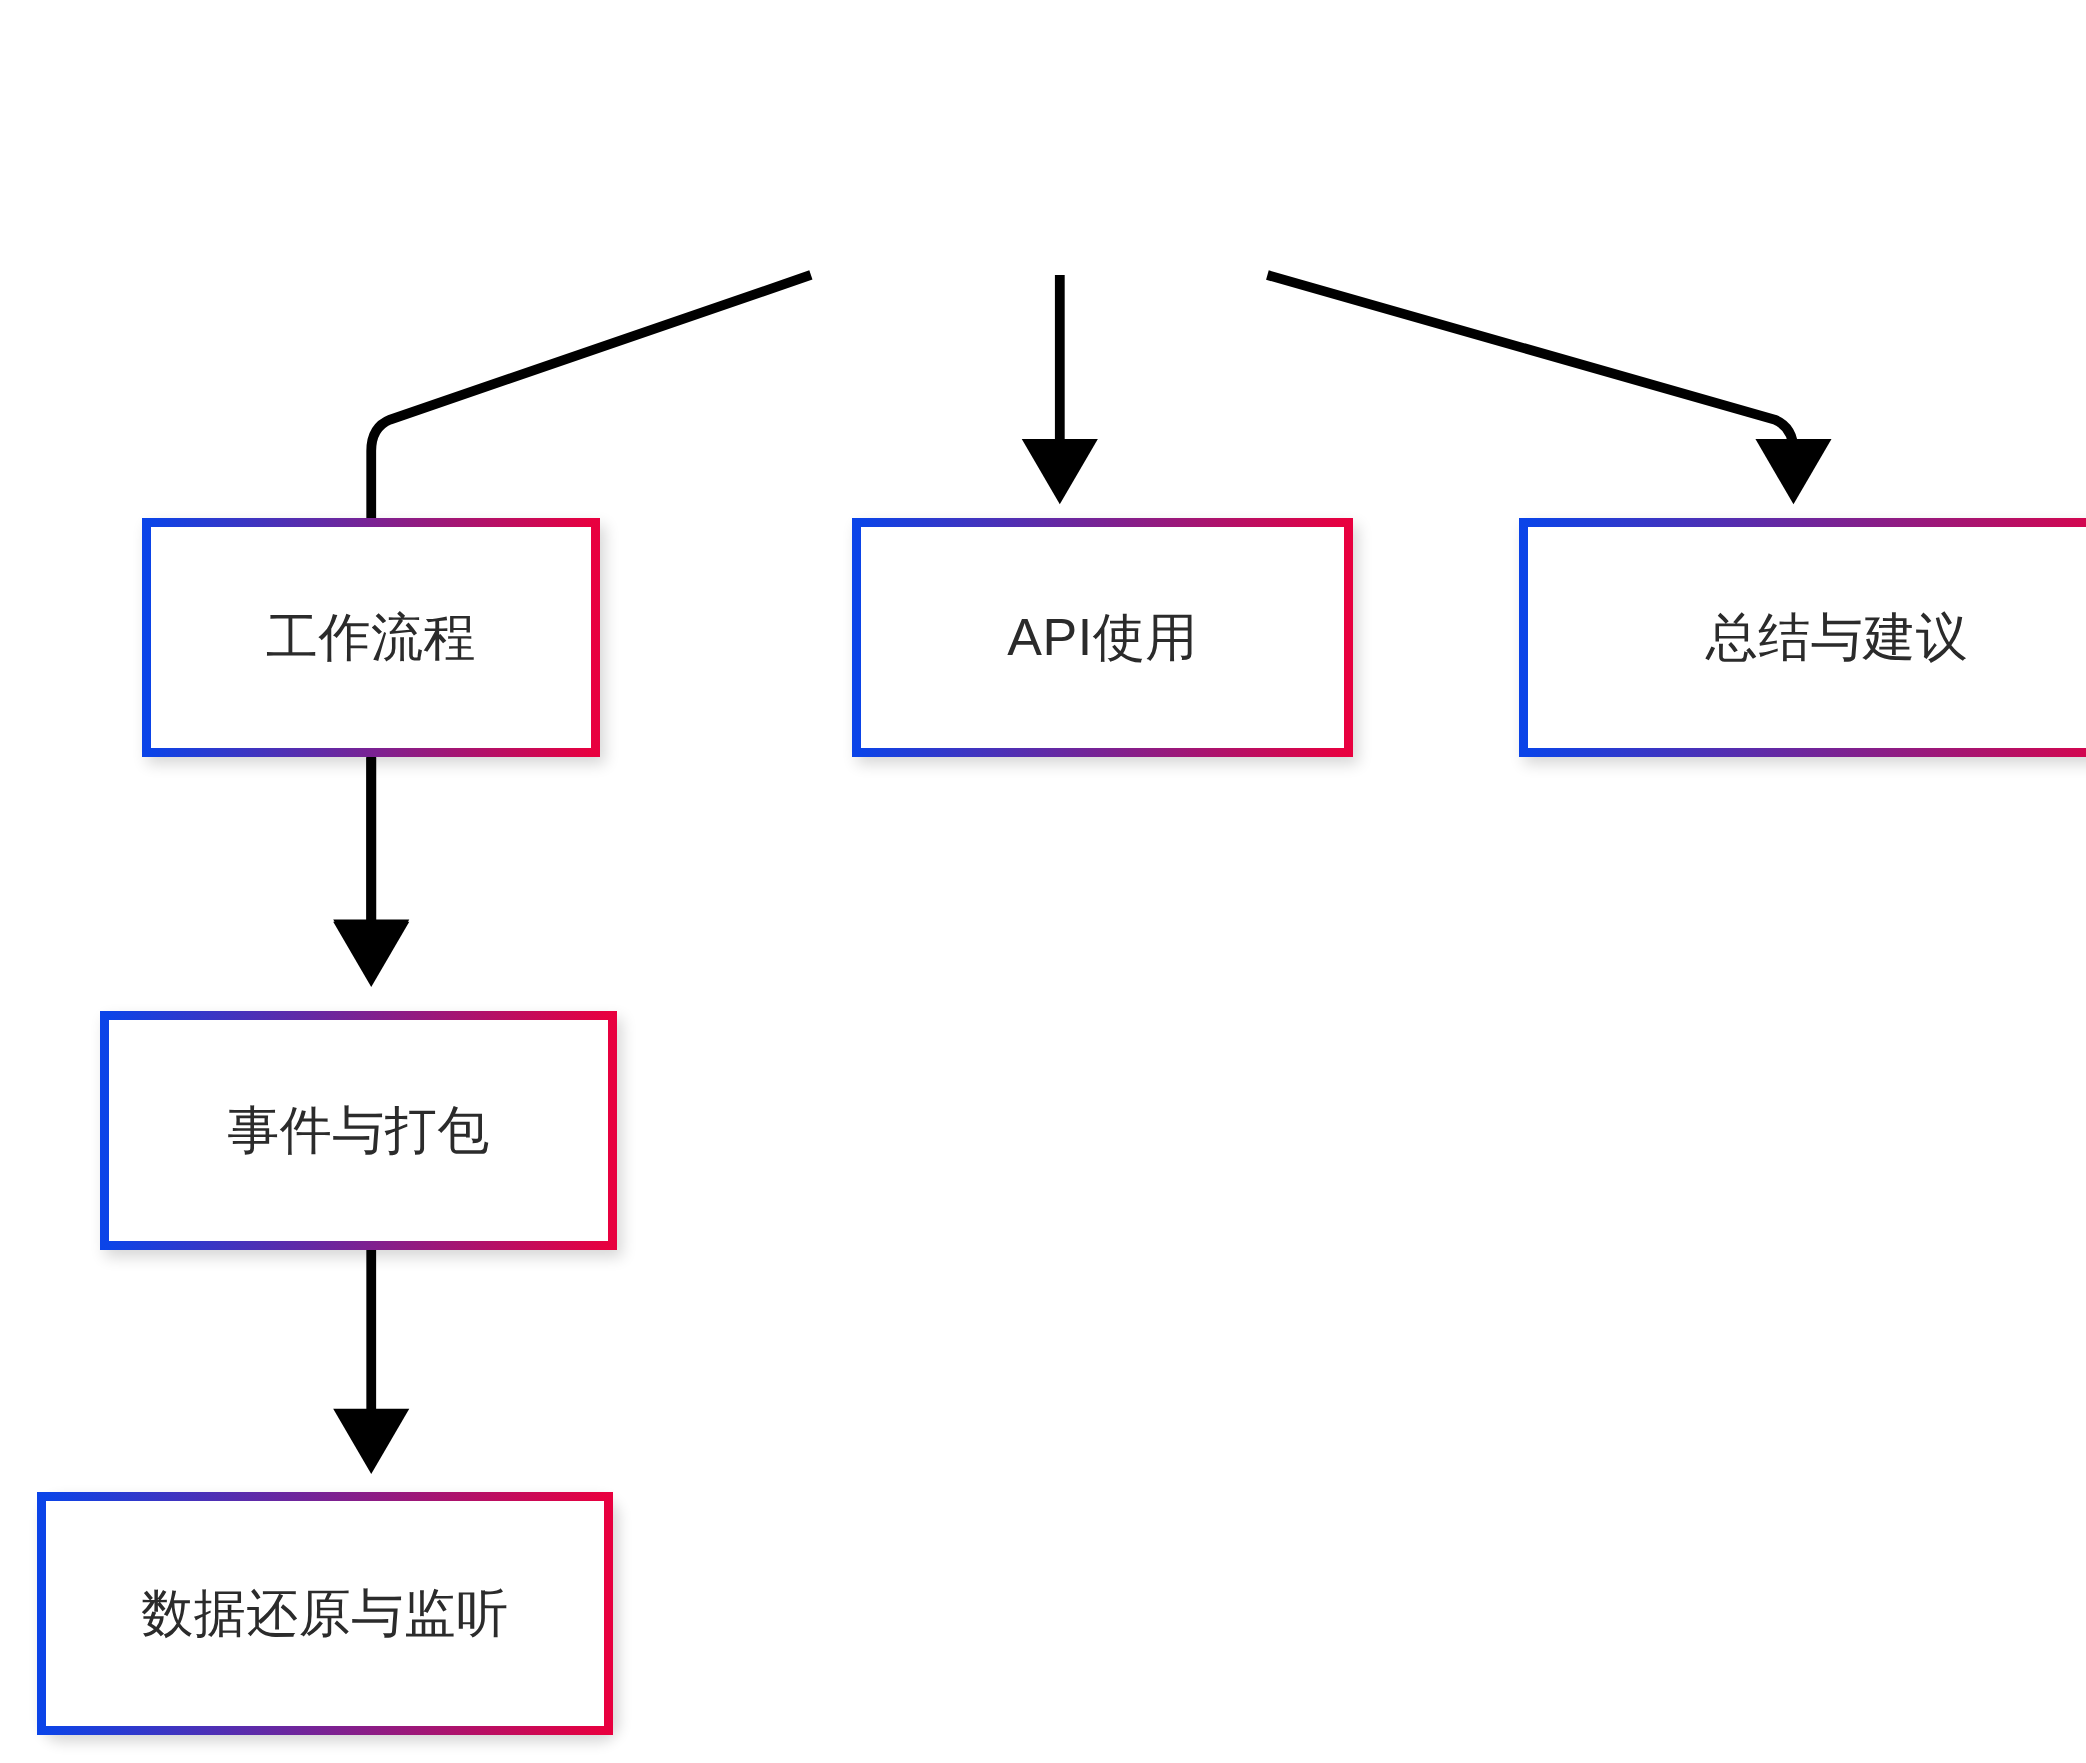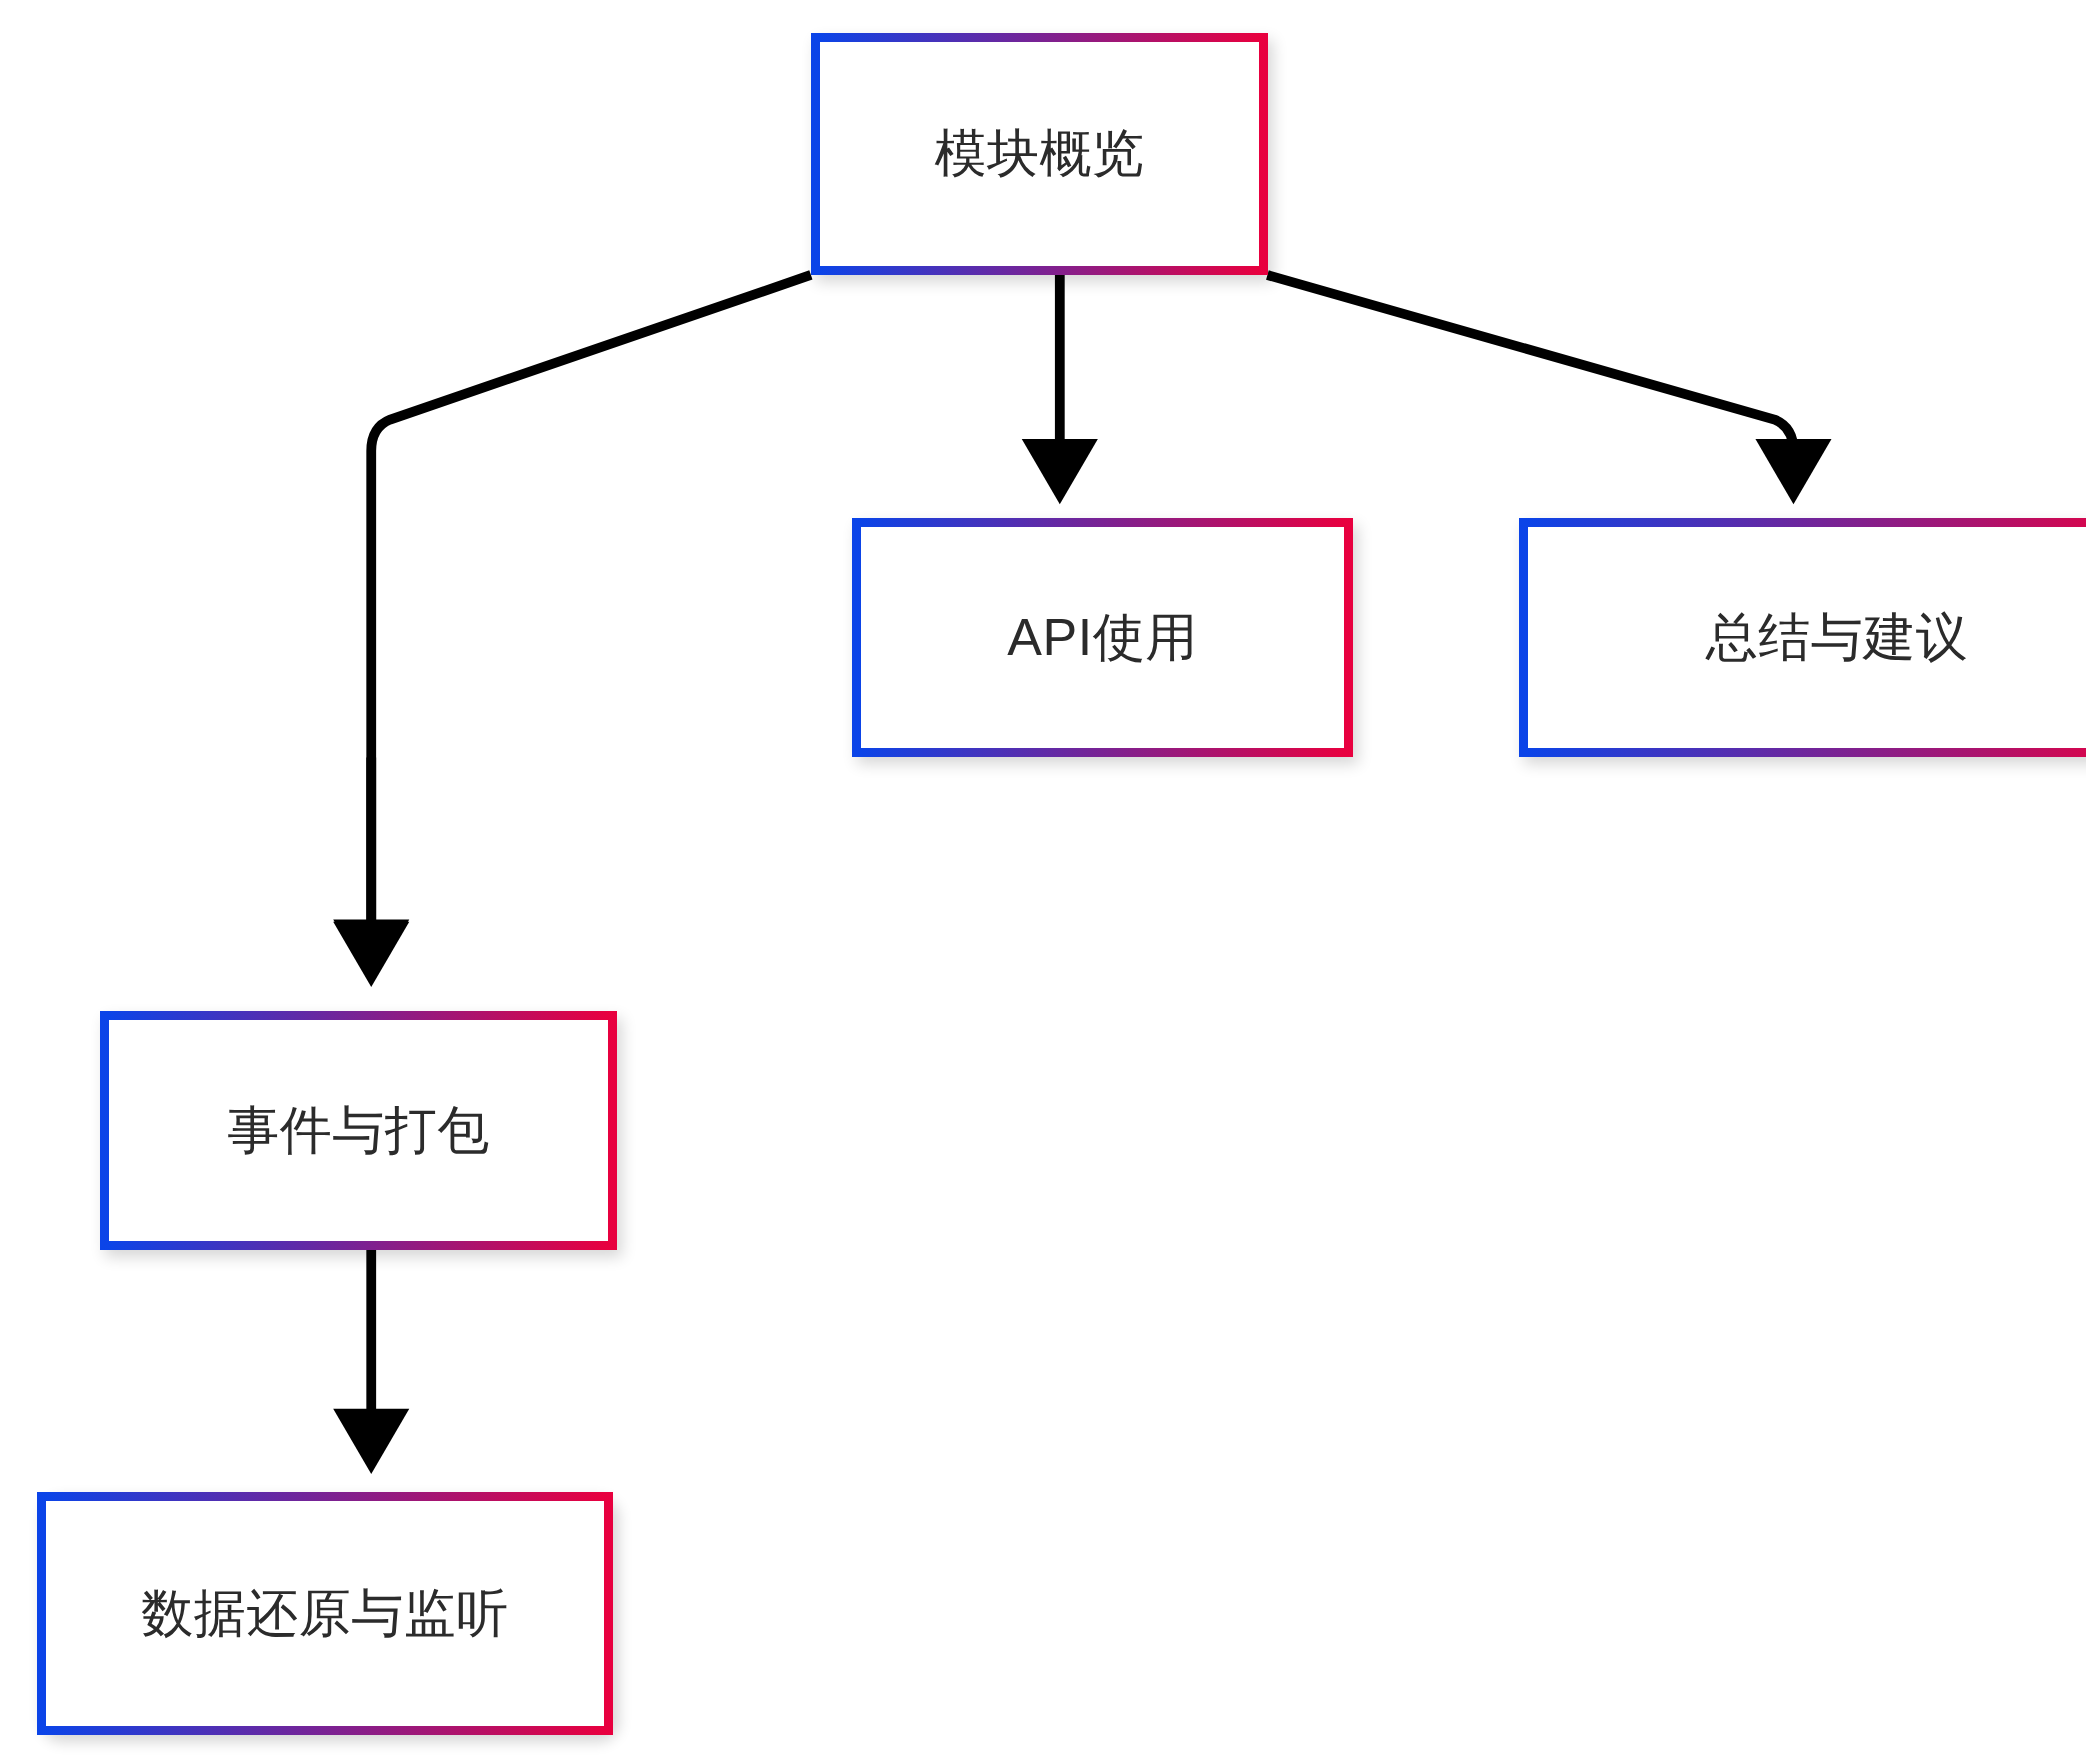--- a/index.html
+++ b/index.html
@@ -81,25 +81,25 @@
       <path d="M 683 1394 L 683 1726" fill="none" stroke="#000000" stroke-width="18" stroke-linecap="butt"></path>
       <polygon points="683,1816 613,1696 753,1696" fill="#000000"></polygon>
     </g>
 
     <g>
       <path d="M 683 2300 L 683 2622" fill="none" stroke="#000000" stroke-width="18" stroke-linecap="butt"></path>
       <polygon points="683,2712 613,2592 753,2592" fill="#000000"></polygon>
     </g>
   </svg>
 
-  <div class="node" style="left:811px; top:33px; width:457px; height:242px;
+
+  <div class="node" style="left:142px; top:518px; width:458px; height:239px;
               border-image-source: linear-gradient(90deg, #0b44e8, #e8003f);">
-    <span class="node-label">模块概览</span>
+    <span class="node-label">工作流程</span>
   </div>
-
 
   <div class="node" style="left:852px; top:518px; width:501px; height:239px;
               border-image-source: linear-gradient(90deg, #0b44e8, #e8003f);">
     <span class="node-label">API使用</span>
   </div>
 
   <div class="node" style="left:1519px; top:518px; width:636px; height:239px;
               border-image-source: linear-gradient(90deg, #0b44e8, #e8003f);">
     <span class="node-label">总结与建议</span>
   </div>

